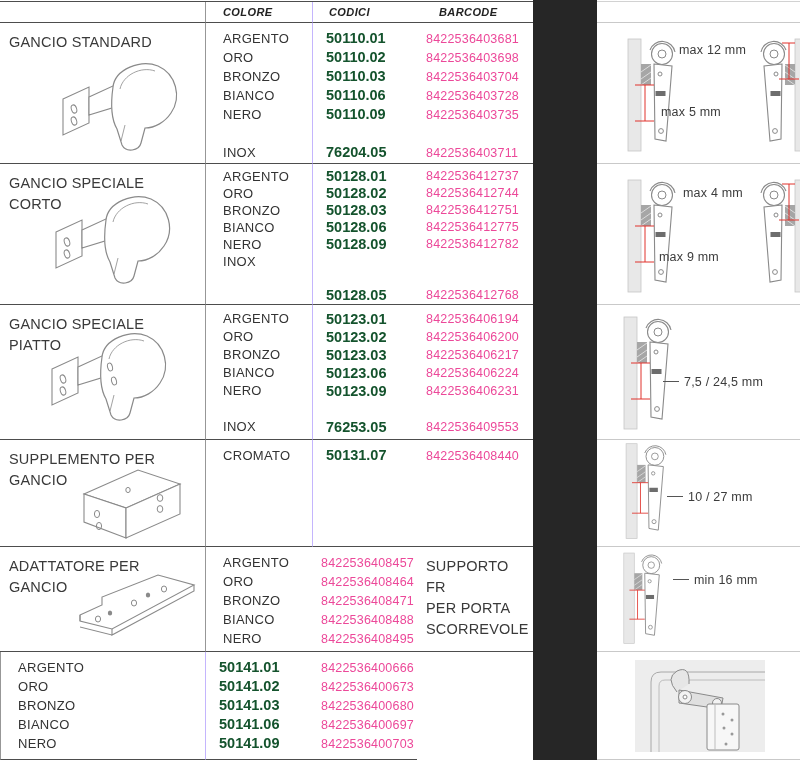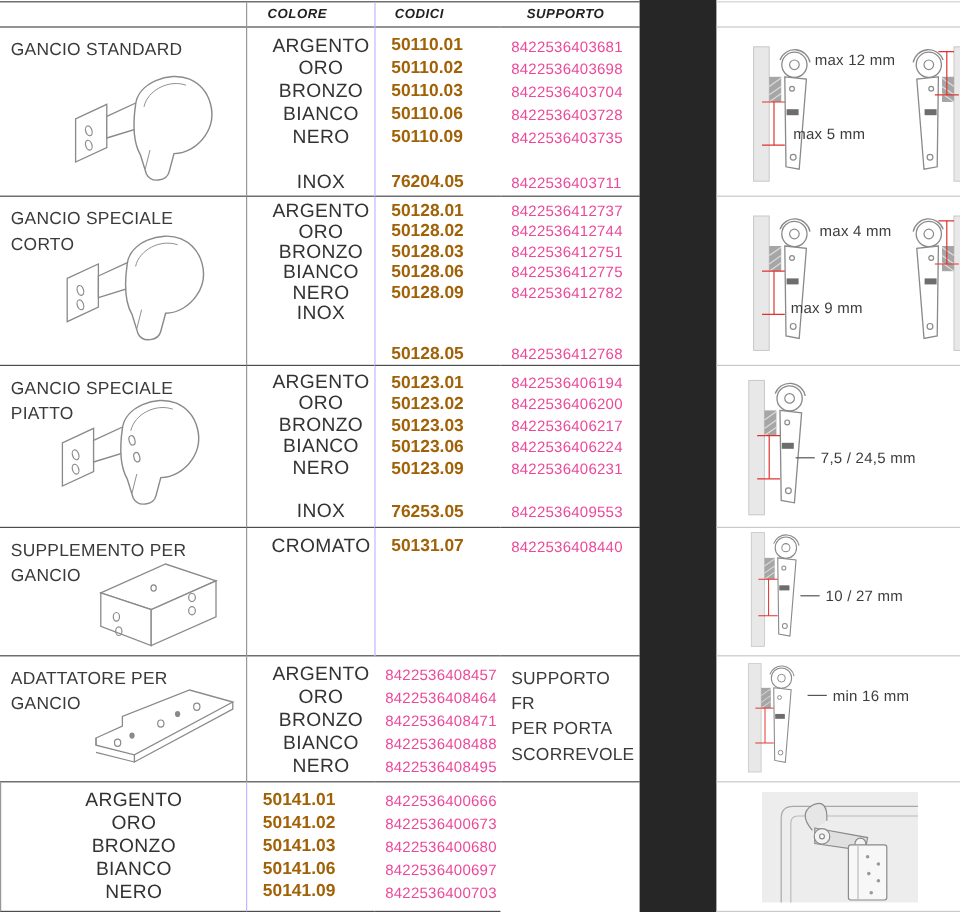--- a/index.html
+++ b/index.html
@@ -27,22 +27,22 @@
   .ptitle { padding:9px 6px 0 9px; font-size:14.5px; letter-spacing:.2px; color:#3a3a3a; line-height:21px; }
   .ill { position:absolute; }
   .ill svg { display:block; }
   .ill-0 { left:55px; top:34px; }
   .ill-1 { left:48px; top:26px; }
   .ill-2 { left:44px; top:22px; }
   .ill-3 { left:68px; top:22px; }
   .ill-4 { left:72px; top:20px; }
   .ill-5 { left:108px; top:8px; }
 
-  .colore { padding:6px 0 0 17px; font-size:16px; letter-spacing:.3px; color:#333;text-align:center; }
-  .codici { padding:6px 0 0 13px; font-size:14.5px; font-weight:600; color:#a16207; }
+  .colore { padding:6px 0 0 17px; font-size:13px; letter-spacing:.3px; color:#333; }
+  .codici { padding:6px 0 0 13px; font-size:14.5px; font-weight:600; color:#14532d; }
   .barcode { padding:7px 0 0 9px; font-size:12.5px; color:#ec4899; letter-spacing:.2px; }
   .line { line-height:19px; white-space:pre; }
   .row-0 .line { line-height:19px; }
   .row-1 .line { line-height:17px; }
   .row-2 .line { line-height:18px; }
   .row-1.colore,.row-1.codici,.row-1.barcode { padding-top:4px; }
   .row-2.colore,.row-2.codici,.row-2.barcode { padding-top:5px; }
 
   
   .band { position:absolute; left:533px; top:0; width:64px; height:760px; background:#262626; }
@@ -80,21 +80,21 @@
 
   <div class="table" id="ptable">
     <div class="cell hcell"></div>
     <div class="cell hcell h-colore c2">
       <span>COLORE</span>
     </div>
     <div class="cell hcell h-codici c3">
       <span>CODICI</span>
     </div>
     <div class="cell hcell h-barcode">
-      <span>SUPPORTO</span>
+      <span>BARCODE</span>
     </div>
 
   <div class="cell product row-0">
         <div class="ptitle">
           <div class="tline">GANCIO STANDARD</div>
         </div>
         <div class="ill ill-0">
           <svg width="138" height="100" viewBox="0 0 138 100">
             <polygon points="8,42 34,30 34,66 8,78" fill="#fff" stroke="#8a8a8a" stroke-width="1.1"></polygon>
             <ellipse cx="19" cy="52" rx="2.6" ry="4.2" transform="rotate(-18 19 52)" fill="none" stroke="#8a8a8a"></ellipse>

